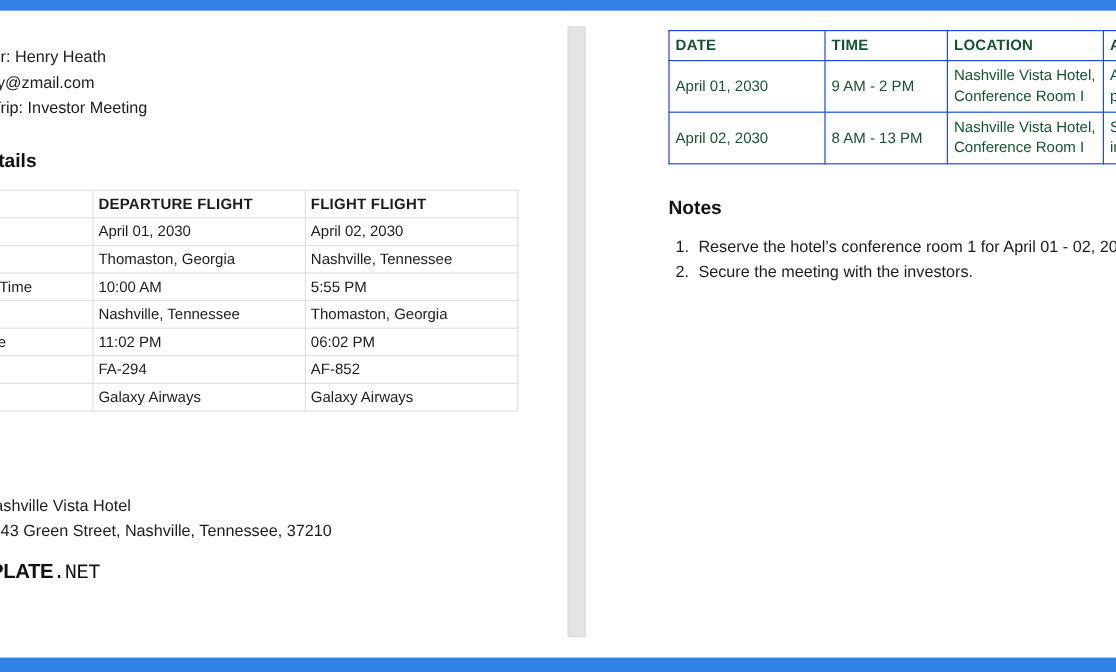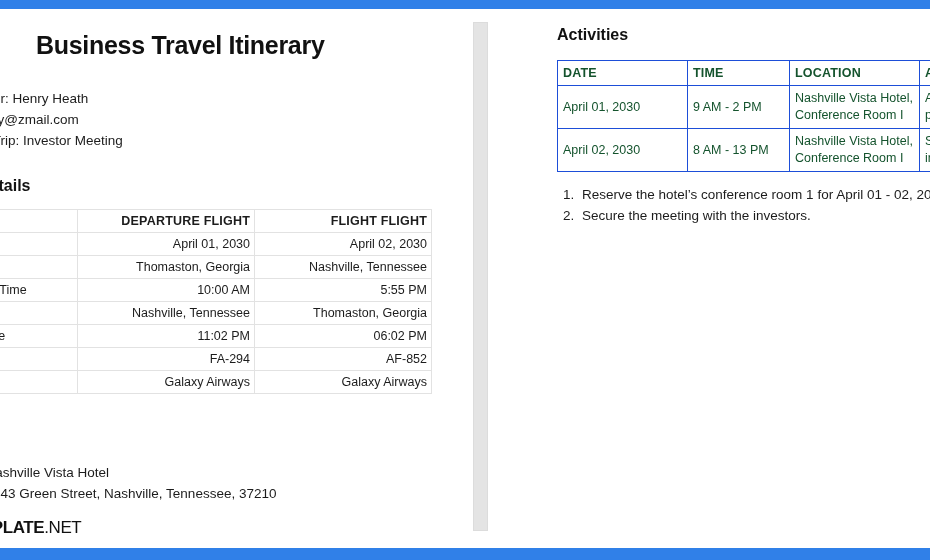--- a/index.html
+++ b/index.html
@@ -80,21 +80,21 @@
     margin: 14px 0 0 -22px;
     border-collapse: collapse;
     width: 424px;
     table-layout: fixed;
     font-size: 12.5px;
   }
   #flight-table td, #flight-table th {
     border: 1px solid #e2e2e2;
     height: 22px;
     padding: 0 4px;
-    text-align: right;
+    text-align: left;
     vertical-align: middle;
     font-weight: normal;
     color: #1c1c1c;
     white-space: nowrap;
     overflow: hidden;
   }
   #flight-table thead th {
     font-weight: bold;
     font-size: 12.5px;
     letter-spacing: 0.2px;
@@ -115,21 +115,21 @@
   .lodging-line { white-space: nowrap; }
 
   #brand-logo {
     margin: 14px 0 0 -22px;
     font-size: 17px;
     letter-spacing: -0.4px;
     white-space: nowrap;
     color: #111111;
   }
   #brand-logo .brand-strong { font-weight: bold; }
-  #brand-logo .brand-light  { font-weight: normal; }
+  #brand-logo .brand-light  { font-weight: normal; font-family: Liberation Mono, monospace; }
 
   
   #pane-scrollbar {
     position: absolute;
     top: 0;
     left: 470px;
     width: 20px;
     height: 539px;
     background: #ffffff;
   }
@@ -212,21 +212,20 @@
 </head>
 <body>
 
 <div class="chrome-bar" id="top-bar"></div>
 
 <div class="doc-surface">
 
   <div id="page-left">
     <div class="page-pad">
 
-      <div id="doc-title">Business Travel Itinerary</div>
 
       <div class="meta-block">
         <div class="meta-line">d for: Henry Heath</div>
         <div class="meta-line">enry@zmail.com</div>
         <div class="meta-line"> of Trip: Investor Meeting</div>
       </div>
 
       <div class="section-heading" id="flight-heading">Details</div>
 
       <table id="flight-table">
@@ -289,21 +288,20 @@
 
     </div>
   </div>
 
   <div id="pane-scrollbar">
     <div id="pane-scrollbar-thumb"></div>
   </div>
 
   <div id="page-right">
 
-    <div id="activities-heading">Activities</div>
 
     <table id="activities-table">
       <thead>
         <tr>
           <th class="c-date">DATE</th>
           <th class="c-time">TIME</th>
           <th class="c-loc">LOCATION</th>
           <th class="c-act">ACTIVITY</th>
         </tr>
       </thead>
@@ -316,20 +314,21 @@
         </tr>
         <tr>
           <td class="c-date">April 02, 2030</td>
           <td class="c-time">8 AM - 13 PM</td>
           <td class="c-loc">Nashville Vista Hotel, Conference Room I</td>
           <td class="c-act">Sign the contract with investors</td>
         </tr>
       </tbody>
     </table>
 
+    <div id="notes-heading">Notes</div>
 
     <ol id="notes-list">
       <li>Reserve the hotel’s conference room 1 for April 01 - 02, 2030.</li>
       <li>Secure the meeting with the investors.</li>
     </ol>
 
   </div>
 </div>
 
 <div class="chrome-bar" id="bottom-bar"></div>

